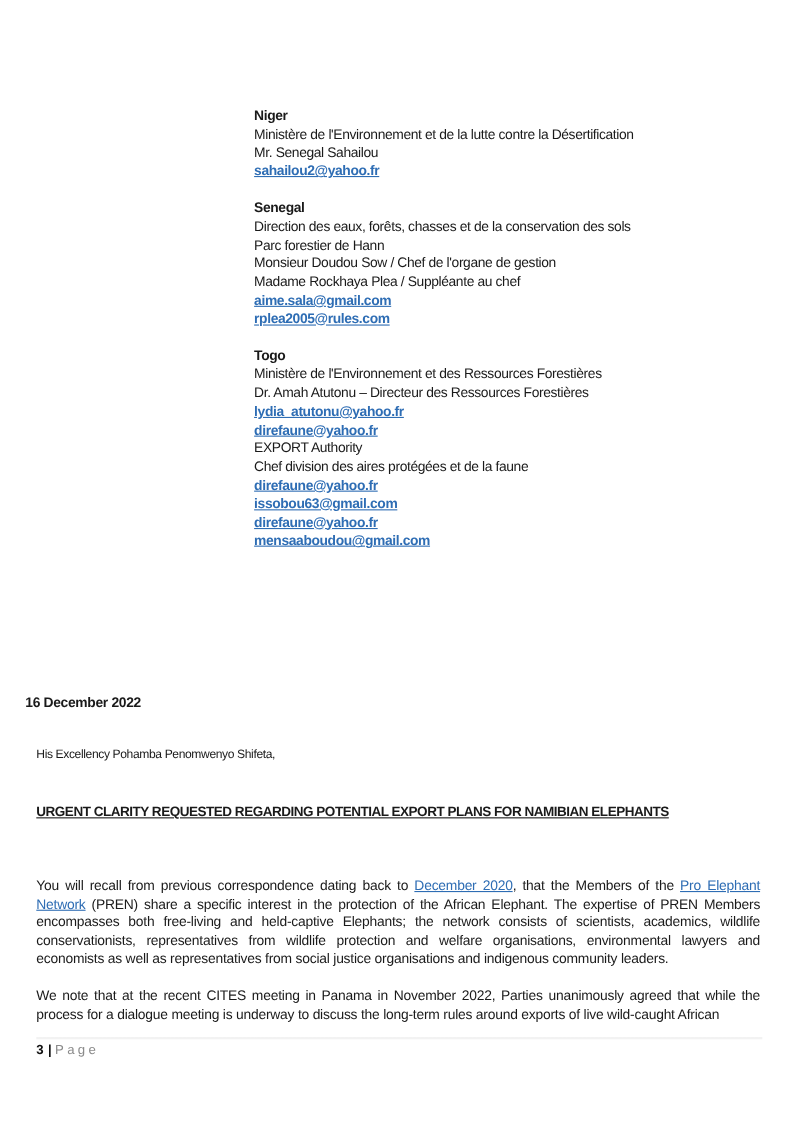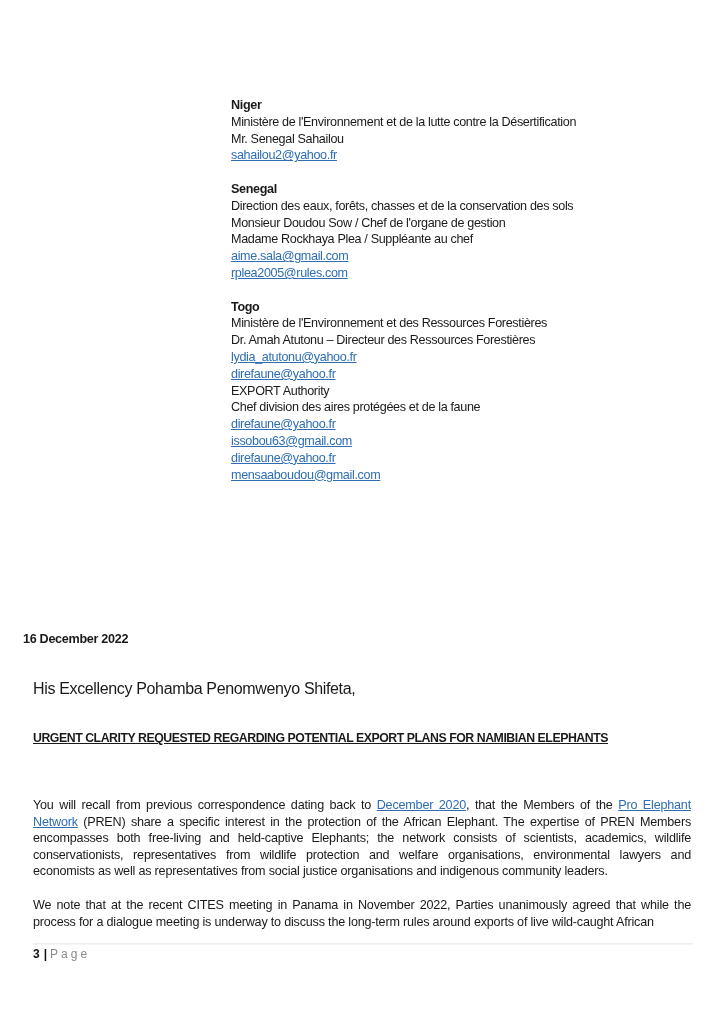--- a/index.html
+++ b/index.html
@@ -35,34 +35,35 @@
     .country-name { font-weight: bold; display: block; }
     .line { display: block; white-space: nowrap; }
     .email {
       display: block;
       color: #2e6db4;
       text-decoration: underline;
       text-underline-offset: 1px;
       white-space: nowrap;
       width: fit-content;
       cursor: pointer;
+      font-weight: bold;
     }
     .date {
       position: absolute;
       left: 23px;
       top: 632px;
       font-size: 12.6px;
       font-weight: bold;
       letter-spacing: -0.3px;
     }
     .salutation {
       position: absolute;
       left: 33px;
       top: 680px;
-      font-size: 16px;
+      font-size: 11px;
       letter-spacing: -0.35px;
     }
     .subject {
       position: absolute;
       left: 33px;
       top: 731px;
       font-size: 12.3px;
       font-weight: bold;
       text-decoration: underline;
       letter-spacing: -0.45px;
@@ -121,20 +122,21 @@
     <div class="country-block">
       <span class="country-name">Niger</span>
       <span class="line">Ministère de l'Environnement et de la lutte contre la Désertification</span>
       <span class="line">Mr. Senegal Sahailou</span>
       <a class="email">sahailou2@yahoo.fr</a>
     </div>
 
     <div class="country-block">
       <span class="country-name">Senegal</span>
       <span class="line">Direction des eaux, forêts, chasses et de la conservation des sols</span>
+      <span class="line">Parc forestier de Hann</span>
       <span class="line">Monsieur Doudou Sow / Chef de l'organe de gestion</span>
       <span class="line">Madame Rockhaya Plea / Suppléante au chef</span>
       <a class="email">aime.sala@gmail.com</a>
       <a class="email">rplea2005@rules.com</a>
     </div>
 
     <div class="country-block">
       <span class="country-name">Togo</span>
       <span class="line">Ministère de l'Environnement et des Ressources Forestières</span>
       <span class="line">Dr. Amah Atutonu – Directeur des Ressources Forestières</span>

